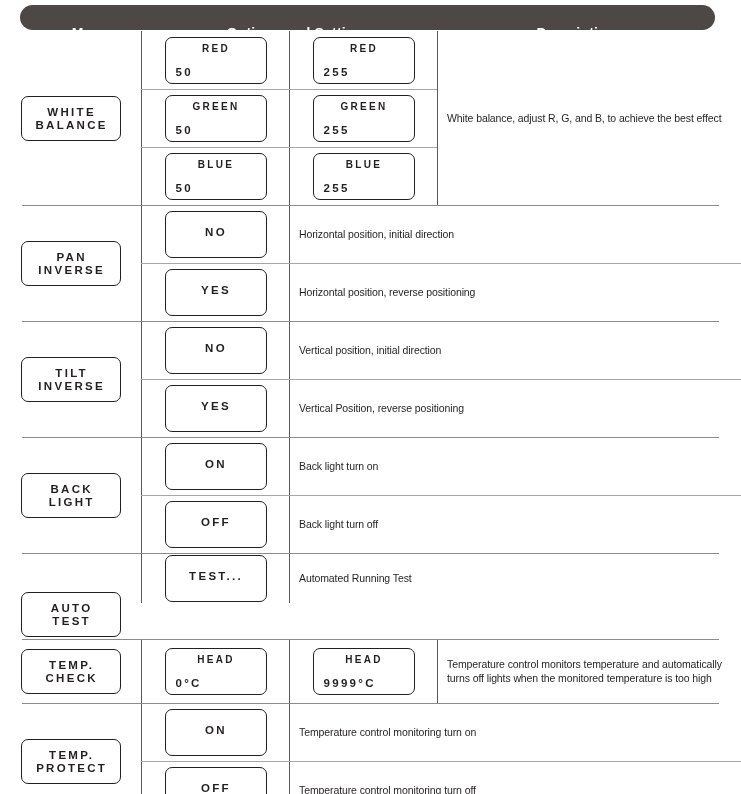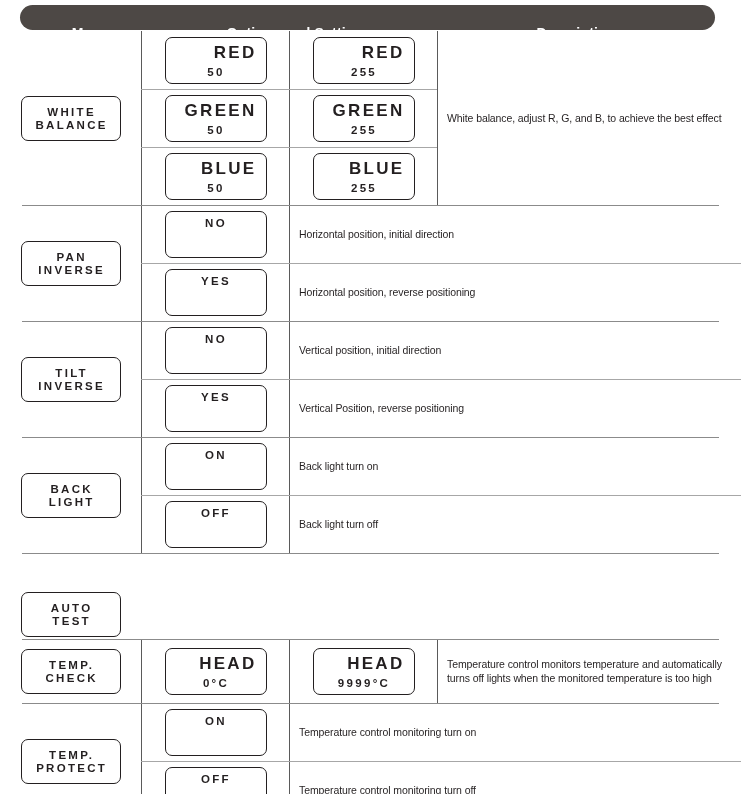--- a/index.html
+++ b/index.html
@@ -168,39 +168,39 @@
   
   .btn-opt {
     width: 102px;
     height: 47px;
     padding: 5px 9px 5px 10px;
     display: flex;
     flex-direction: column;
     justify-content: space-between;
   }
   .btn-opt .lbl {
-    font-size: 17px;
+    font-size: 10px;
     font-weight: bold;
     letter-spacing: 2.3px;
     color: #231f20;
-    text-align: right;
+    text-align: center;
     white-space: nowrap;
   }
   .btn-opt .val {
     font-size: 11.5px;
     font-weight: bold;
     letter-spacing: 2.3px;
     color: #231f20;
-    text-align: center;
+    text-align: left;
     white-space: nowrap;
   }
 
   
   .btn-opt.single {
-    justify-content: flex-start;
+    justify-content: center;
     align-items: center;
     padding-bottom: 9px;
   }
   .btn-opt.single .val {
     text-align: center;
     letter-spacing: 2.3px;
   }
 
   
   .sec-white .row { height: 58px; }
@@ -412,20 +412,32 @@
     </div>
 
     <div class="section sec-auto">
       <div class="section-inner">
         <div class="menu-col">
           <div class="btn btn-menu">
             <span class="line">AUTO</span>
             <span class="line">TEST</span>
           </div>
         </div>
+        <div class="rows-col">
+          <div class="row">
+            <div class="opt-cell w1">
+              <div class="btn btn-opt single">
+                <span class="val">TEST...</span>
+              </div>
+            </div>
+            <div class="desc-cell">
+              <span class="desc-text">Automated Running Test</span>
+            </div>
+          </div>
+        </div>
       </div>
     </div>
 
     <div class="section sec-temp">
       <div class="section-inner">
         <div class="menu-col">
           <div class="btn btn-menu">
             <span class="line">TEMP.</span>
             <span class="line">CHECK</span>
           </div>

